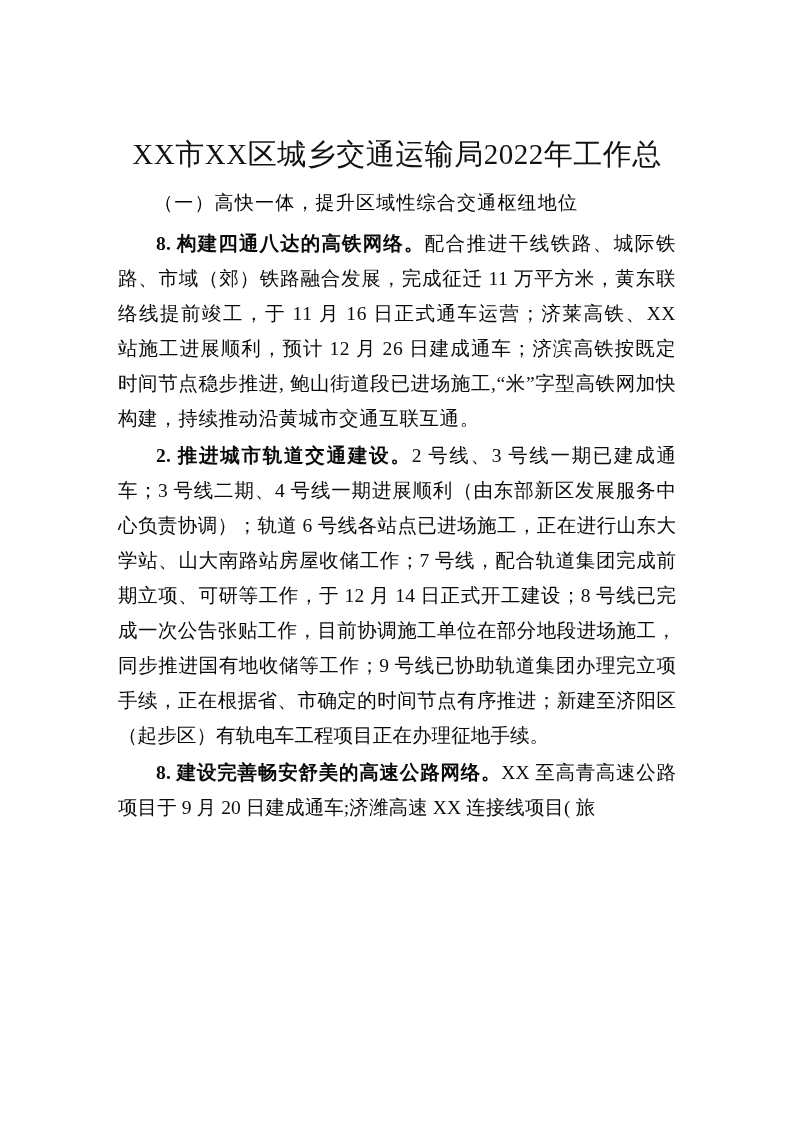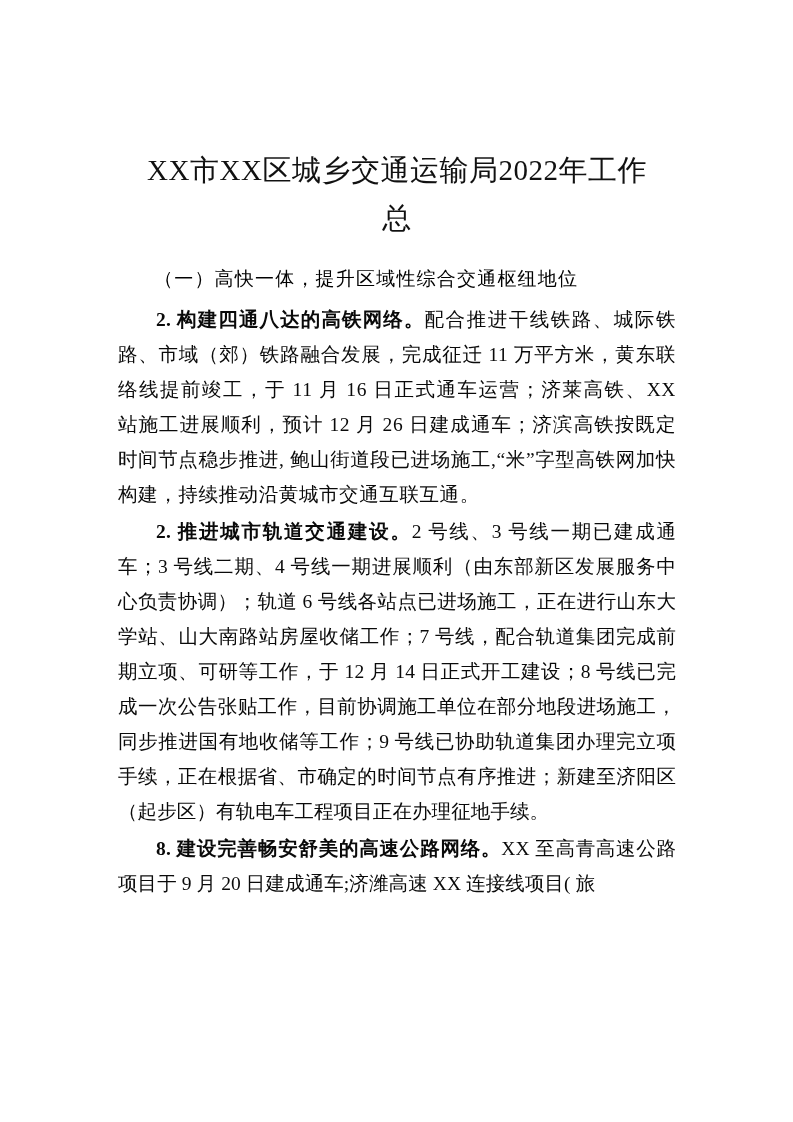--- a/index.html
+++ b/index.html
@@ -21,21 +21,21 @@
   }
   .content {
     position: absolute;
     left: 118px;
     top: 0;
     width: 558px;
   }
 
   
   .doc-title {
-    margin: 16px;
+    margin: 0;
     padding-top: 130px;
     font-family: "Liberation Serif", "DejaVu Serif", serif;
     font-size: 29px;
     font-weight: 400;
     line-height: 48px;
     text-align: center;
     letter-spacing: 0.5px;
     color: #111111;
   }
 
@@ -97,21 +97,21 @@
   <div class="content">
 
     <h1 class="doc-title">
       <span style="display: block;">XX市XX区城乡交通运输局2022年工作总</span>
     </h1>
 
 
     <h3 class="sub-heading">（一）高快一体，提升区域性综合交通枢纽地位</h3>
 
     <p class="body-para">
-      <span class="lead">2. 构建四通八达的高铁网络。</span><span>配合推进干线铁路、城际铁路、市域（郊）铁路融合发展，完成征迁 11 万平方米，黄东联络线提前竣工，于 11 月 16 日正式通车运营；济莱高铁、XX 站施工进展顺利，预计 12 月 26 日建成通车；济滨高铁按既定时间节点稳步推进, 鲍山街道段已进场施工,“米”字型高铁网加快构建，持续推动沿黄城市交通互联互通。</span>
+      <span class="lead">8. 构建四通八达的高铁网络。</span><span>配合推进干线铁路、城际铁路、市域（郊）铁路融合发展，完成征迁 11 万平方米，黄东联络线提前竣工，于 11 月 16 日正式通车运营；济莱高铁、XX 站施工进展顺利，预计 12 月 26 日建成通车；济滨高铁按既定时间节点稳步推进, 鲍山街道段已进场施工,“米”字型高铁网加快构建，持续推动沿黄城市交通互联互通。</span>
     </p>
 
     <p class="body-para tight">
       <span class="lead">2. 推进城市轨道交通建设。</span><span>2 号线、3 号线一期已建成通车；3 号线二期、4 号线一期进展顺利（由东部新区发展服务中心负责协调）；轨道 6 号线各站点已进场施工，正在进行山东大学站、山大南路站房屋收储工作；7 号线，配合轨道集团完成前期立项、可研等工作，于 12 月 14 日正式开工建设；8 号线已完成一次公告张贴工作，目前协调施工单位在部分地段进场施工，同步推进国有地收储等工作；9 号线已协助轨道集团办理完立项手续，正在根据省、市确定的时间节点有序推进；新建至济阳区（起步区）有轨电车工程项目正在办理征地手续。</span>
     </p>
 
     <p class="body-para last">
       <span class="lead">8. 建设完善畅安舒美的高速公路网络。</span><span>XX 至高青高速公路项目于 9 月 20 日建成通车;济潍高速 XX 连接线项目( 旅</span>
     </p>
 

